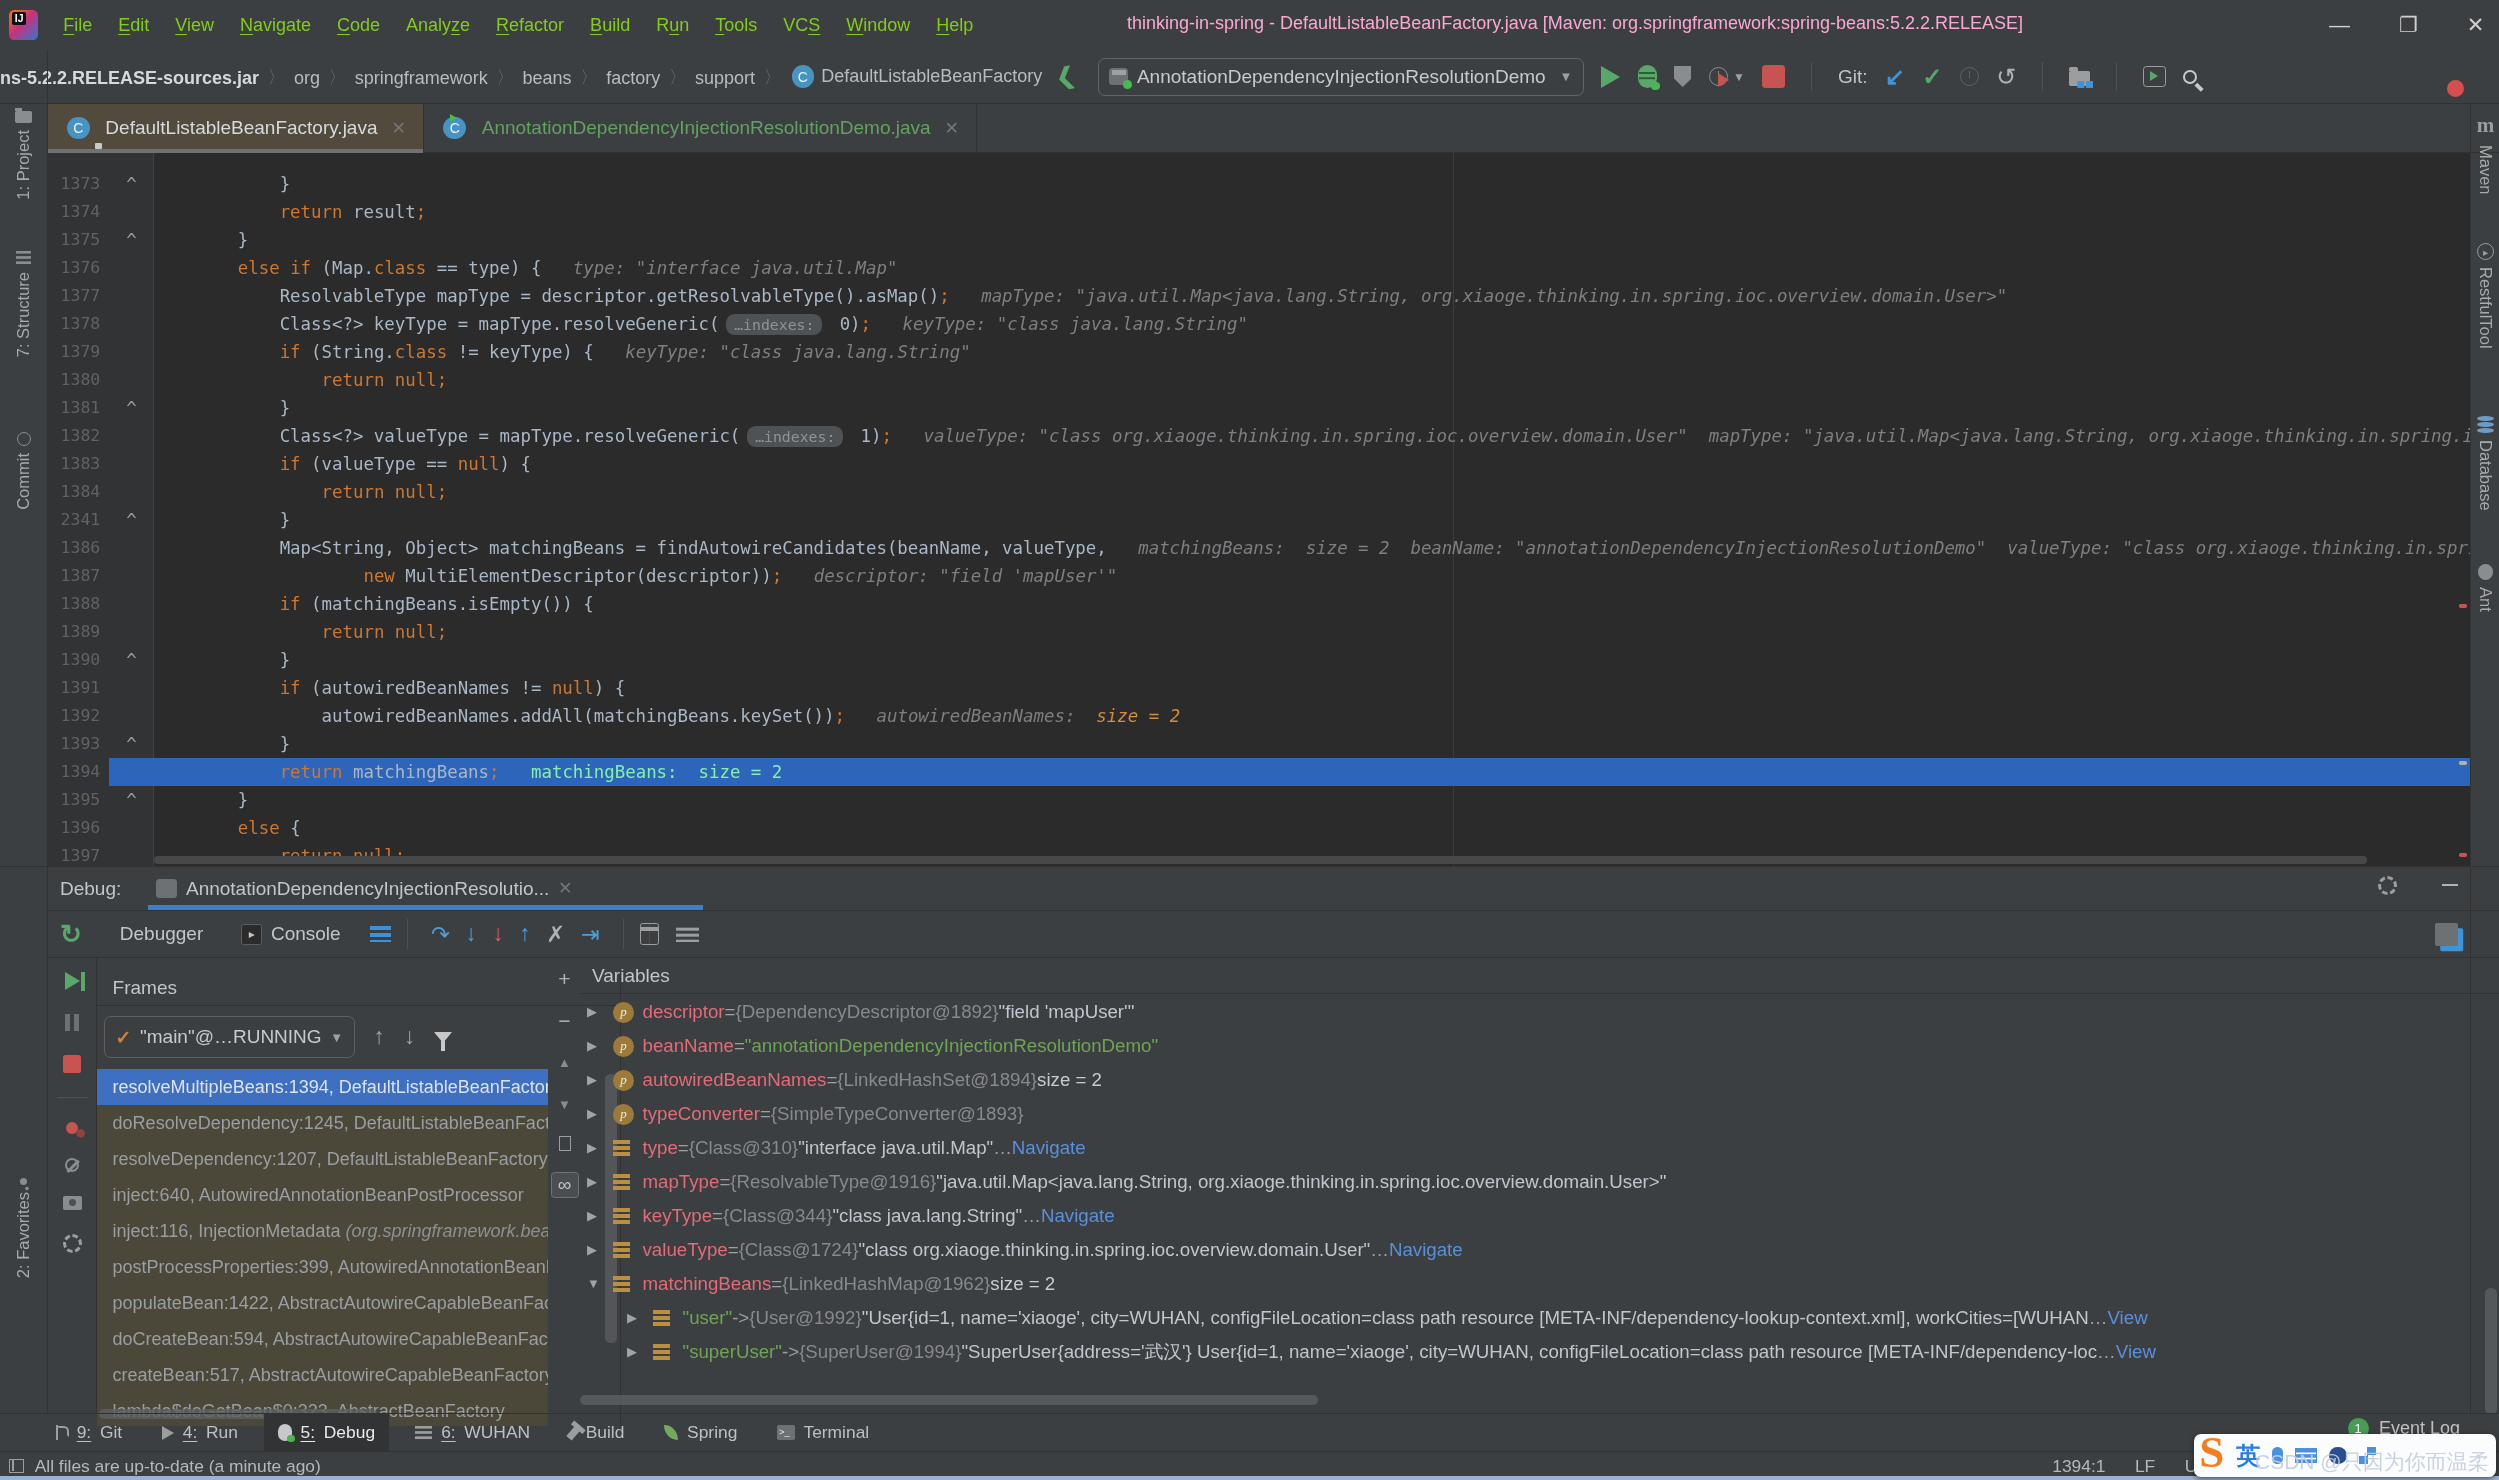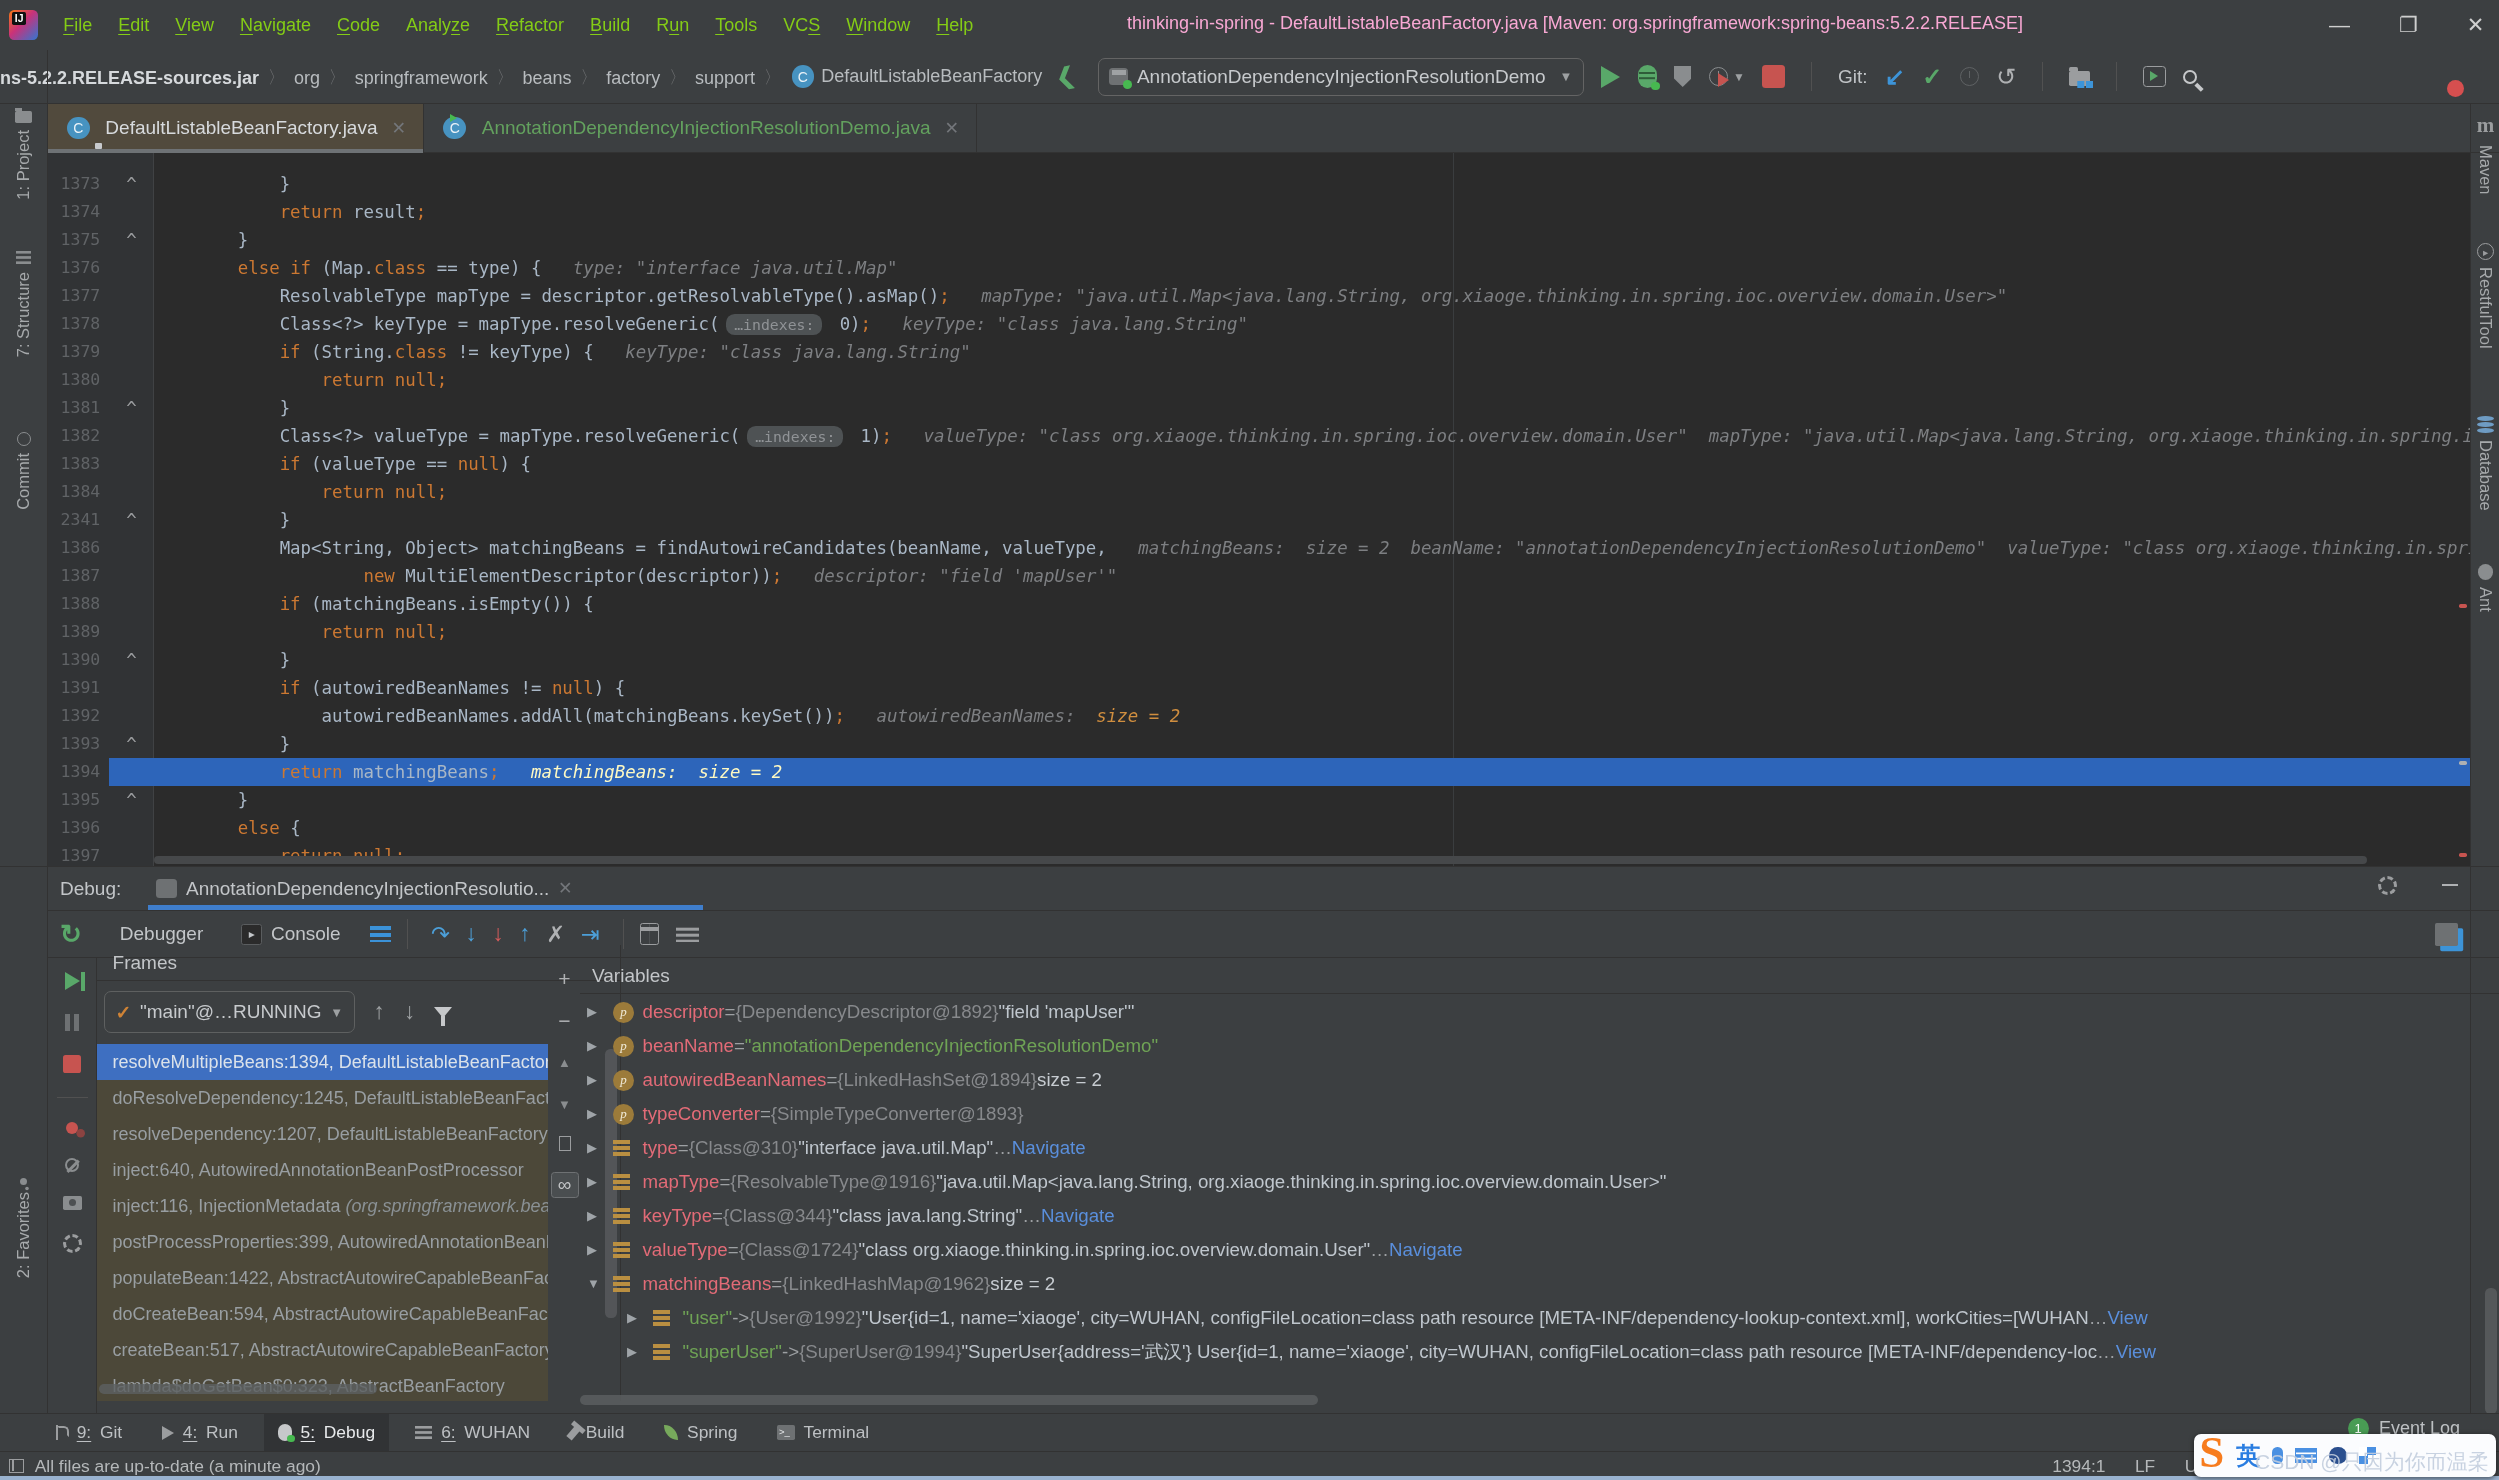--- a/index.html
+++ b/index.html
@@ -95,21 +95,21 @@
 #code{position:absolute;left:0;top:17.4px;width:100%}
 .crow{display:flex;height:28px;line-height:28px;font-family:"DejaVu Sans Mono",monospace;font-size:17.4px;white-space:pre}
 .lnum{flex:0 0 61px;text-align:right;padding-right:8.7px;color:var(--lnum);font-size:16.5px}
 .lrest{flex:1;display:flex;min-width:0}
 .crow.exec .lrest{background:var(--exec)}
 .lfold{flex:0 0 45px;text-align:center;color:#9b9d9f;font-size:17.4px}
 .lbody{flex:1;overflow:hidden;white-space:pre}
 .tk-k{color:var(--kw)} .tk-d{color:var(--code)}
 .tk-h{color:var(--hint);font-style:italic}
 .tk-o{color:var(--hintor);font-style:italic}
-.tk-hx{color:#fef9c3;font-style:italic}
+.tk-hx{color:#86efac;}
 .tk-gap{color:transparent}
 .tk-pill{display:inline-block;background:#4e5254;color:#909396;border-radius:8.7px;font-size:14.8px;line-height:21px;padding:0 7.8px;margin:0 7px;font-style:normal;vertical-align:0.9px}
 #margin-line{position:absolute;left:1405px;top:0;width:0.9px;height:713px;background:#3a3d3f}
 #ed-hscroll{position:absolute;left:106px;bottom:1.7px;width:2213px;height:8.7px;background:#46484a;border-radius:4.3px}
 #ed-scrollbar{position:absolute;right:0;top:0;width:14.8px;height:713px}
 .stripe-mark{position:absolute;right:3.5px;width:7.8px;height:4.3px;border-radius:1.7px}
 
 
 #debug{position:absolute;left:0;top:866px;width:2500px;height:547px;border-top:0.9px solid var(--border)}
 #dbg-head{position:absolute;left:48px;top:0;width:2452px;height:43px;display:flex;align-items:center}
@@ -136,21 +136,21 @@
 .resume::after{content:"";position:absolute;left:1.7px;top:-9.5px;width:3.5px;height:19px;background:var(--green)}
 .pausei{width:14px;height:17.4px;border-left:5.2px solid #6e7173;border-right:5.2px solid #6e7173}
 .stopi{width:17.4px;height:17.4px;background:var(--red);border-radius:2.6px}
 .hsep{width:31px;height:0.9px;background:#515151}
 .bp2{width:12px;height:12px;border-radius:50%;background:var(--red);box-shadow:8.7px 5.2px 0 -1.7px #8c4341}
 .bpmute{width:14px;height:14px;border-radius:50%;border:2.6px solid #8a8d8f;position:relative}
 .bpmute::after{content:"";position:absolute;left:-1.7px;top:5.2px;width:15.6px;height:2.6px;background:#8a8d8f;transform:rotate(-45deg)}
 .camera{width:19px;height:14px;background:#8a8d8f;border-radius:1.7px;position:relative}
 .camera::after{content:"";position:absolute;left:6px;top:3.5px;width:7px;height:7px;border-radius:50%;background:#4d5052}
 
-#frames{position:absolute;left:97px;top:78px;width:524px;height:456px;border-right:0.9px solid var(--border);overflow:hidden}
+#frames{position:absolute;left:97px;top:103px;width:524px;height:456px;border-right:0.9px solid var(--border);overflow:hidden}
 .panel-h{height:36px;line-height:36px;padding-left:15.6px;font-size:19px;color:#c3c6c9;border-bottom:0.9px solid var(--border)}
 #thread-row{height:62px;display:flex;align-items:center;gap:19px;padding-left:7px}
 #thread-sel{display:flex;align-items:center;gap:8.7px;border:0.9px solid #5e6060;border-radius:7px;height:42px;padding:0 10.4px;font-size:19px;color:#c7cacd;max-width:312px;white-space:nowrap;overflow:hidden}
 #thread-sel .chk{color:#cf8336;font-weight:bold}
 #thread-sel .dd{color:#9da0a2;font-size:13px}
 .fr-nav{color:#9da0a2;font-size:22.6px}
 .i-funnel{width:0;height:0;border-left:9.5px solid transparent;border-right:9.5px solid transparent;border-top:11.3px solid #c6c8ca;position:relative}
 .i-funnel::after{content:"";position:absolute;left:-1.7px;top:-1.7px;width:3.5px;height:10.4px;background:#c6c8ca}
 #frame-list{position:absolute;left:0;top:99px;width:451px;height:357px;background:var(--olive);overflow:hidden}
 .frow{height:36px;line-height:36px;padding-left:15.6px;font-size:18px;color:#989ea2;white-space:nowrap;overflow:hidden}

